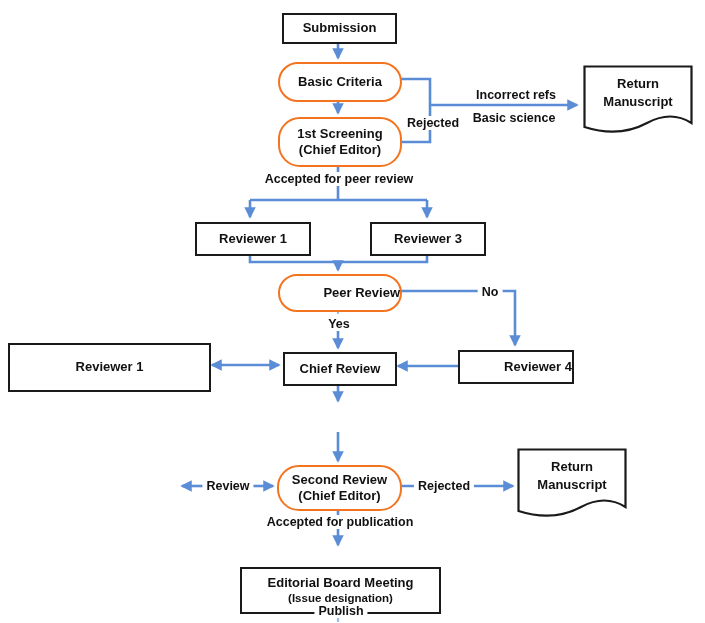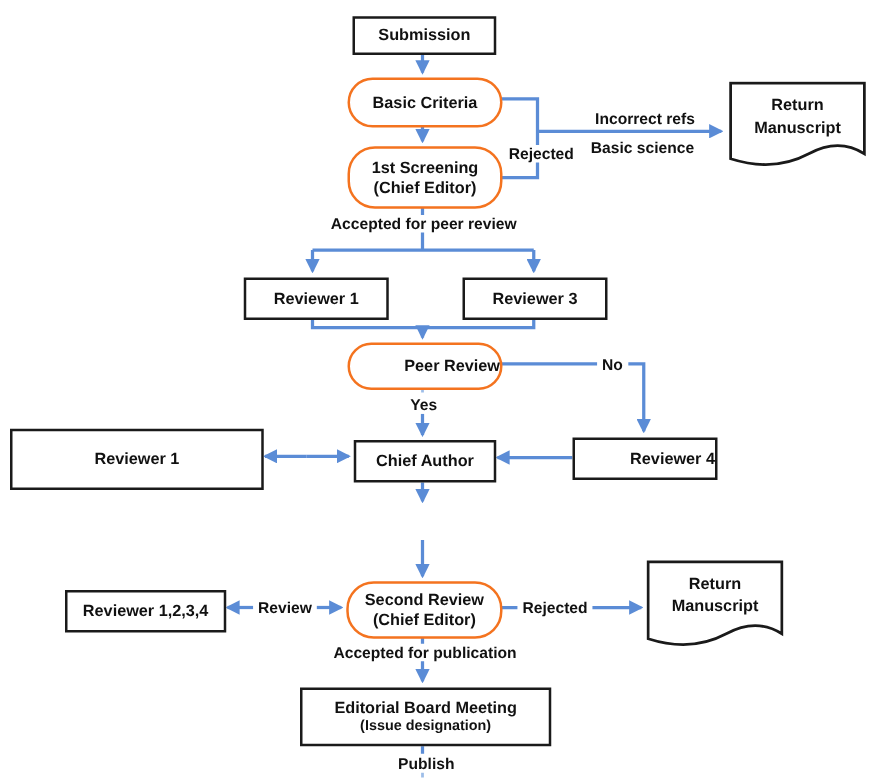--- a/index.html
+++ b/index.html
@@ -98,33 +98,30 @@
 
   <div class="node box" style="left:370px;top:222px;width:112px;height:30px;">
     <span class="l1">Reviewer 3</span>
   </div>
 
   <div class="node box" style="left:8px;top:343px;width:199px;height:45px;">
     <span class="l1">Reviewer 1</span>
   </div>
 
   <div class="node box" style="left:283px;top:352px;width:110px;height:30px;">
-    <span class="l1">Chief Author</span>
+    <span class="l1">Chief Review</span>
   </div>
 
   <div class="node box" style="left:458px;top:350px;width:112px;height:30px;align-items:flex-end;">
     <span class="l1">Reviewer 4</span>
   </div>
 
 
-  <div class="node box" style="left:52px;top:472px;width:125px;height:30px;">
-    <span class="l1">Reviewer 1,2,3,4</span>
-  </div>
 
-  <div class="node box" style="left:240px;top:550px;width:197px;height:43px;justify-content:center;">
+  <div class="node box" style="left:240px;top:567px;width:197px;height:43px;justify-content:center;">
     <span class="l1">Editorial Board Meeting</span>
     <span class="l2">(Issue designation)</span>
   </div>
 
   <div class="node stadium" style="left:278px;top:62px;width:120px;height:36px;">
     <span class="l1">Basic Criteria</span>
   </div>
 
   <div class="node stadium" style="left:278px;top:117px;width:120px;height:46px;">
     <span class="l1">1st Screening</span>

